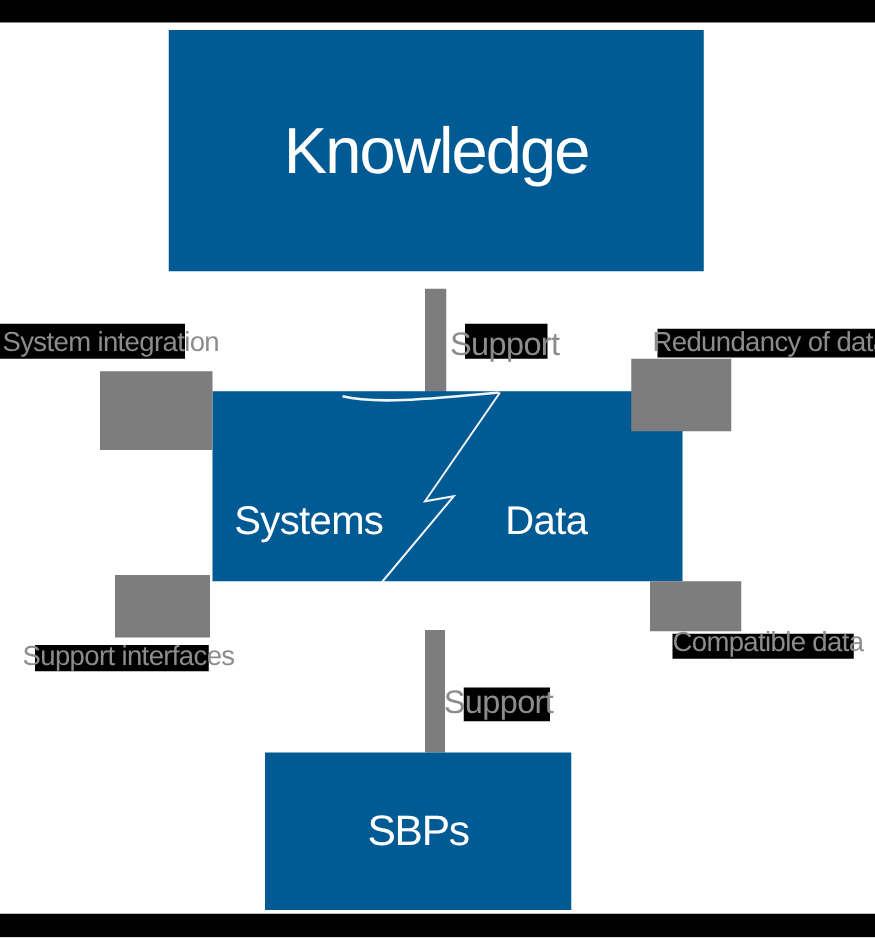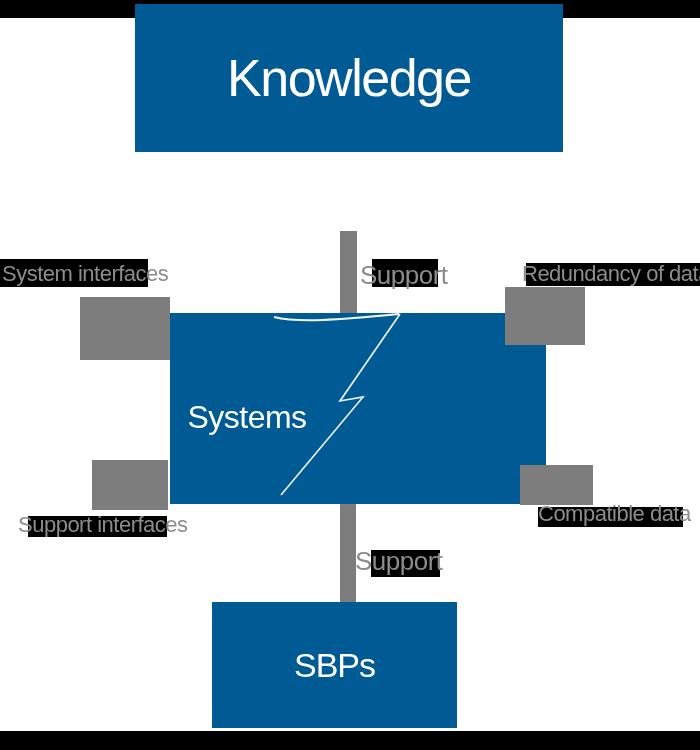--- a/index.html
+++ b/index.html
@@ -11,23 +11,23 @@
   .abs{position:absolute;}
 
   
   .bar{left:0;width:700px;background:var(--bar,#000);}
   .bar-top{top:0;height:18px;}
   .bar-bottom{top:731px;height:19px;}
 
   
   .node{background:var(--blue,#005a94);color:var(--node_text,#fff);
         display:flex;align-items:center;justify-content:center;}
-  .node-knowledge{left:135px;top:4px;width:428px;height:148px;
+  .node-knowledge{left:135px;top:24px;width:428px;height:193px;
         font-size:52px;letter-spacing:-1.5px;}
-  .node-middle{left:170px;top:313px;width:376px;height:191px;}
+  .node-middle{left:170px;top:313px;width:376px;height:152px;}
   .node-sbps{left:212px;top:602px;width:245px;height:126px;
         font-size:34px;letter-spacing:-1px;}
 
   .mid-label{position:absolute;color:var(--node_text,#fff);
         font-size:32px;letter-spacing:-0.5px;white-space:nowrap;
         transform:translate(-50%,-50%);}
   .mid-label-systems{left:77px;top:104px;}
   .mid-label-data{left:267px;top:104px;}
   .bolt-svg{position:absolute;left:0;top:0;}
 
@@ -80,34 +80,35 @@
   </div>
 
   <div class="abs connector connector-top"></div>
   <div class="abs lbl lbl-support lbl-support-top">
     <i class="hl"></i>
     <span>Support</span>
   </div>
 
   <div class="abs node node-middle">
     <span class="mid-label mid-label-systems">Systems</span>
+    <span class="mid-label mid-label-data">Data</span>
     <svg class="bolt-svg" width="376" height="191" viewBox="0 0 376 191">
       <path d="M104,4 C128,10 168,7 229,1" fill="none" stroke="#ffffff" stroke-width="2.2" opacity="0.95"></path>
       <polyline points="230,1 170,88 193,84 111,182" fill="none" stroke="#ffffff" stroke-width="1.6" opacity="0.95"></polyline>
     </svg>
   </div>
 
   <div class="abs square sq-tl"></div>
   <div class="abs square sq-tr"></div>
   <div class="abs square sq-bl"></div>
   <div class="abs square sq-br"></div>
 
   <div class="abs lbl lbl-sysint">
     <i class="hl"></i>
-    <span>System interfaces</span>
+    <span>System integration</span>
   </div>
   <div class="abs lbl lbl-redund">
     <i class="hl"></i>
     <span>Redundancy of data</span>
   </div>
   <div class="abs lbl lbl-simple">
     <i class="hl"></i>
     <span>Support interfaces</span>
   </div>
   <div class="abs lbl lbl-compat">

